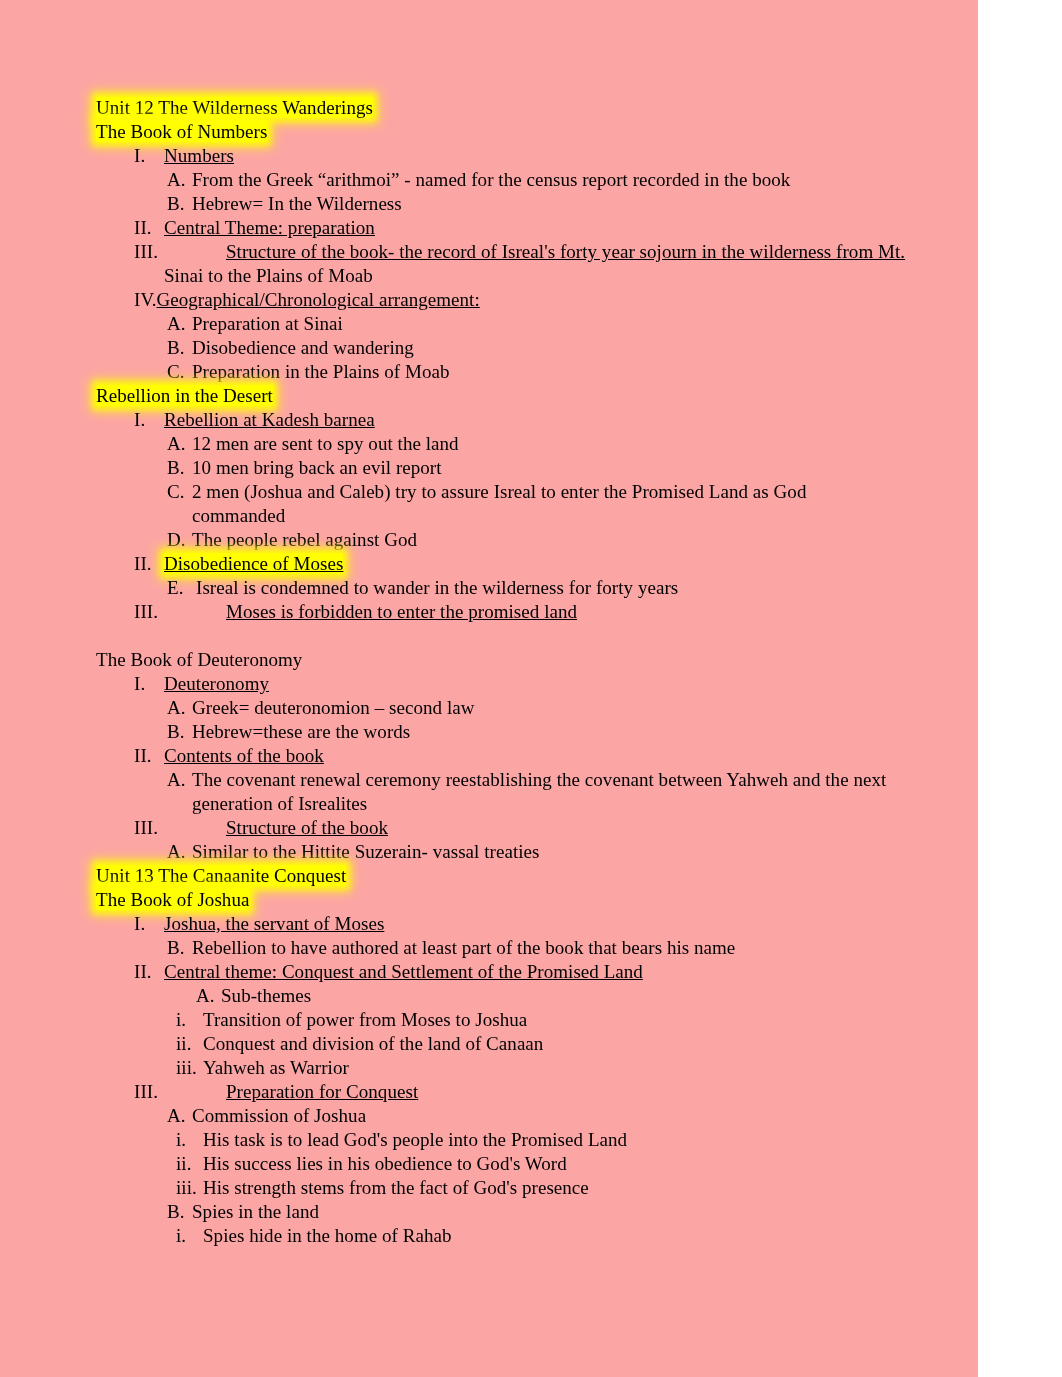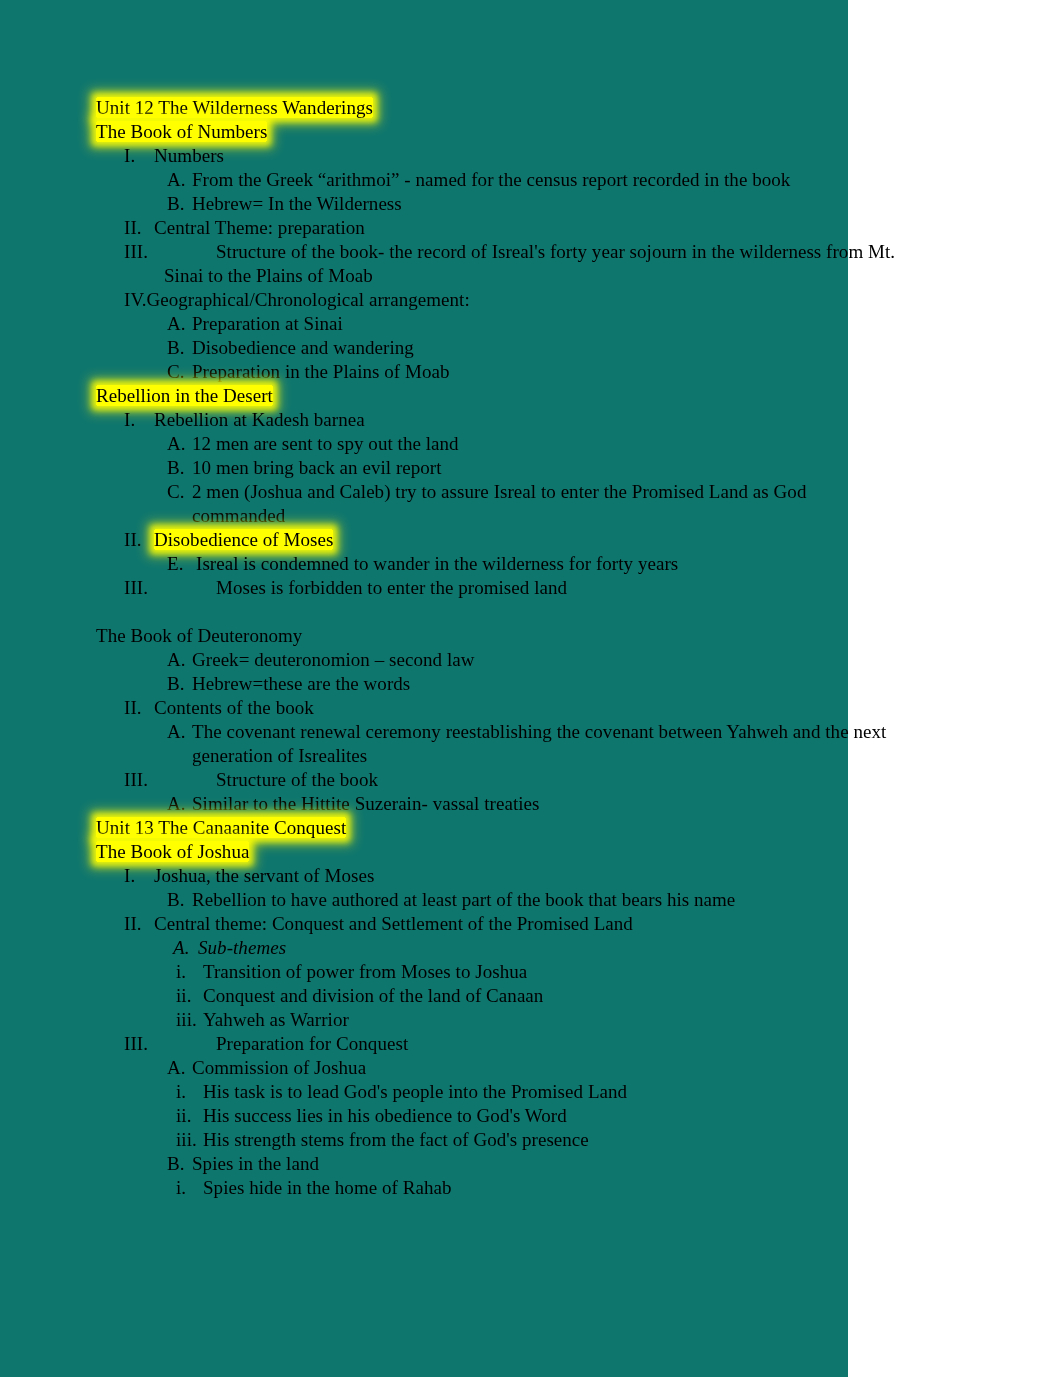--- a/index.html
+++ b/index.html
@@ -11,46 +11,46 @@
   body {
     width: 1062px;
     height: 1377px;
     font-family: "Liberation Serif", "DejaVu Serif", serif;
     color: #000000;
     overflow: hidden;
   }
 
   #page {
     position: relative;
-    width: 848px;
+    width: 978px;
     height: 1377px;
-    background: #0f766e;
+    background: #fca5a5;
   }
 
   #doc {
     position: absolute;
     left: 96px;
     top: 96px;
     width: 910px;
   }
 
   .line {
     position: relative;
     font-size: 19px;
     line-height: 24px;
     min-height: 24px;
     white-space: pre-wrap;
     letter-spacing: 0.05px;
   }
 
   
   .lvl-head   { margin-left: 0px; }
-  .lvl-roman  { margin-left: 28px; }
+  .lvl-roman  { margin-left: 38px; text-decoration: underline; }
   .lvl-alpha  { margin-left: 71px; }
-  .lvl-alpha2 { margin-left: 77px; font-style: italic; }
+  .lvl-alpha2 { margin-left: 100px; }
   .lvl-lroman { margin-left: 80px; }
 
   
   .mk {
     display: inline-block;
     vertical-align: top;
   }
   .mk-roman   { min-width: 30px; }
   .mk-roman-w { min-width: 92px; }   
   .mk-alpha   { min-width: 25px; }
@@ -93,25 +93,27 @@
       <div class="line lvl-roman"><span class="mk mk-none">IV.</span><span class="bodytext">Geographical/Chronological arrangement:</span></div>
       <div class="line lvl-alpha"><span class="mk mk-alpha">A.</span><span class="bodytext">Preparation at Sinai</span></div>
       <div class="line lvl-alpha"><span class="mk mk-alpha">B.</span><span class="bodytext">Disobedience and wandering</span></div>
       <div class="line lvl-alpha"><span class="mk mk-alpha">C.</span><span class="bodytext">Preparation in the Plains of Moab</span></div>
       <div class="line lvl-head"><span class="bodytext hl">Rebellion in the Desert</span></div>
       <div class="line lvl-roman"><span class="mk mk-roman">I.</span><span class="bodytext">Rebellion at Kadesh barnea</span></div>
       <div class="line lvl-alpha"><span class="mk mk-alpha">A.</span><span class="bodytext">12 men are sent to spy out the land</span></div>
       <div class="line lvl-alpha"><span class="mk mk-alpha">B.</span><span class="bodytext">10 men bring back an evil report</span></div>
       <div class="line lvl-alpha"><span class="mk mk-alpha">C.</span><span class="bodytext">2 men (Joshua and Caleb) try to assure Isreal to enter the Promised Land as God</span></div>
       <div class="line cont-alpha"><span>commanded</span></div>
+      <div class="line lvl-alpha"><span class="mk mk-alpha">D.</span><span class="bodytext">The people rebel against God</span></div>
       <div class="line lvl-roman"><span class="mk mk-roman">II.</span><span class="bodytext hl">Disobedience of Moses</span></div>
       <div class="line lvl-alpha"><span class="mk mk-alpha-w">E.</span><span class="bodytext">Isreal is condemned to wander in the wilderness for forty years</span></div>
       <div class="line lvl-roman"><span class="mk mk-roman-w">III.</span><span class="bodytext">Moses is forbidden to enter the promised land</span></div>
       <div class="line blank"></div>
       <div class="line lvl-head"><span class="bodytext">The Book of Deuteronomy</span></div>
+      <div class="line lvl-roman"><span class="mk mk-roman">I.</span><span class="bodytext">Deuteronomy</span></div>
       <div class="line lvl-alpha"><span class="mk mk-alpha">A.</span><span class="bodytext">Greek= deuteronomion – second law</span></div>
       <div class="line lvl-alpha"><span class="mk mk-alpha">B.</span><span class="bodytext">Hebrew=these are the words</span></div>
       <div class="line lvl-roman"><span class="mk mk-roman">II.</span><span class="bodytext">Contents of the book</span></div>
       <div class="line lvl-alpha"><span class="mk mk-alpha">A.</span><span class="bodytext">The covenant renewal ceremony reestablishing the covenant between Yahweh and the next</span></div>
       <div class="line cont-alpha"><span>generation of Isrealites</span></div>
       <div class="line lvl-roman"><span class="mk mk-roman-w">III.</span><span class="bodytext">Structure of the book</span></div>
       <div class="line lvl-alpha"><span class="mk mk-alpha">A.</span><span class="bodytext">Similar to the Hittite Suzerain- vassal treaties</span></div>
       <div class="line lvl-head"><span class="bodytext hl">Unit 13 The Canaanite Conquest</span></div>
       <div class="line lvl-head"><span class="bodytext hl">The Book of Joshua</span></div>
       <div class="line lvl-roman"><span class="mk mk-roman">I.</span><span class="bodytext">Joshua, the servant of Moses</span></div>

